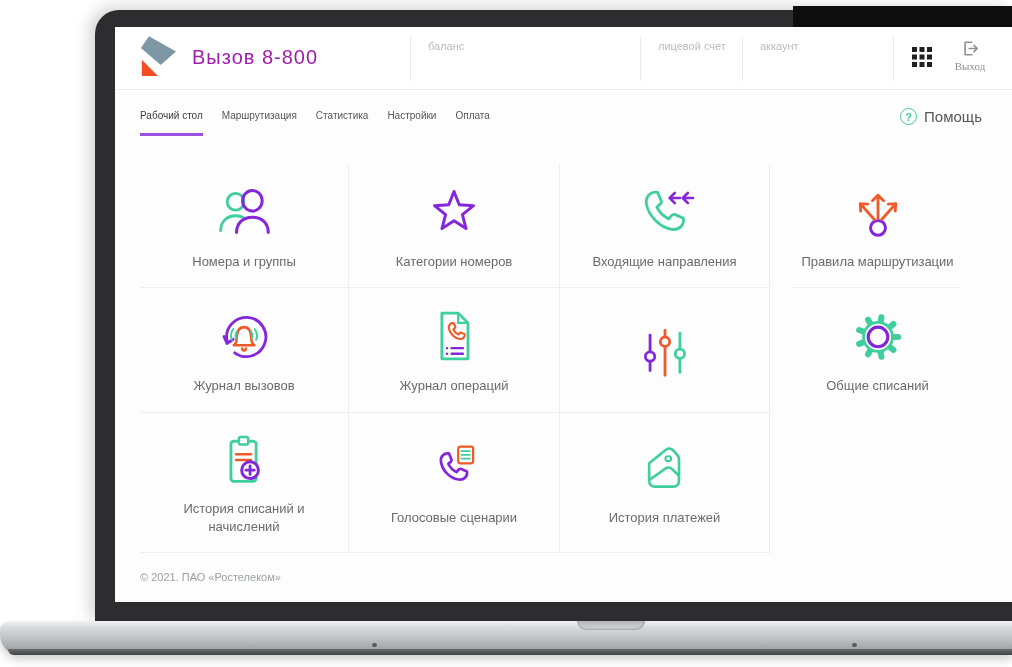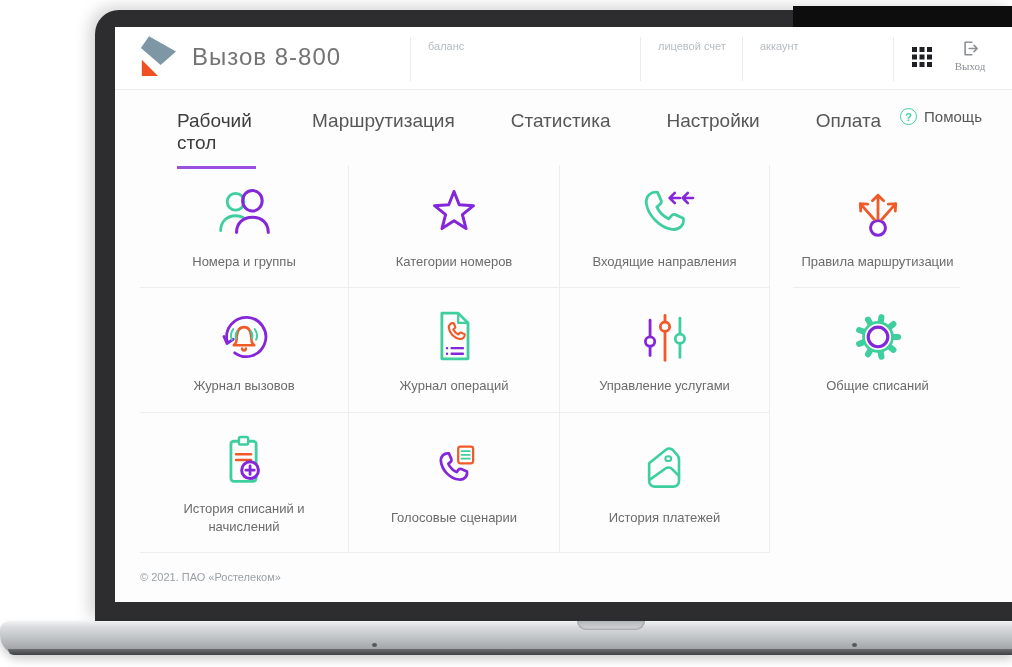--- a/index.html
+++ b/index.html
@@ -20,33 +20,33 @@
           background:linear-gradient(#6a6e71,#3e4245); border-bottom-left-radius:18px; }
   .latch { position:absolute; left:577px; top:0; width:68px; height:9px;
           background:linear-gradient(#b4b7b9,#d5d7d9); border-radius:0 0 10px 10px;
           box-shadow:inset 0 -1px 2px rgba(0,0,0,.25); }
   .screw { position:absolute; top:22px; width:5px; height:4px; border-radius:50%; background:#55585b; }
   .screw.left { left:372px; } .screw.right { left:852px; }
 
   
   .app-header { position:relative; height:63px; background:#fff; border-bottom:1px solid #ededee; }
   .brand { position:absolute; left:25px; top:8px; display:flex; align-items:center; gap:16px; }
-  .app-title { font-size:24px; color:#737373; letter-spacing:1px; }
+  .app-title { font-size:20px; color:#a21caf; letter-spacing:1px; }
   .h-sep { position:absolute; top:10px; width:1px; height:44px; background:#eaeaeb; }
   .sep1{left:295px;} .sep2{left:525px;} .sep3{left:627px;} .sep4{left:778px;}
   .h-label { position:absolute; top:13px; font-size:11px; color:#b6bcc1; }
   .lab-balance{left:313px;} .lab-acct-num{left:543px;} .lab-acct{left:645px;}
   .apps-btn { position:absolute; left:797px; top:20px; background:none; border:none; cursor:pointer; padding:0; line-height:0; }
   .logout-btn { position:absolute; left:826px; top:13px; width:58px; background:none; border:none; cursor:pointer;
                 display:flex; flex-direction:column; align-items:center; gap:3px;
                 color:#8b9196; font-size:11px; font-family:Liberation Serif, serif; }
 
   
   .tabs { display:flex; align-items:flex-start; gap:19px; margin:0 30px 0 25px; padding-top:20px; height:75px; }
-  .tab { font-size:19px; color:#575757; padding-bottom:12px; text-decoration:none; cursor:pointer;margin-left:37px; }
+  .tab { font-size:10px; color:#575757; padding-bottom:12px; text-decoration:none; cursor:pointer; }
   .tab.active { color:#3d3d3d; border-bottom:3px solid #9b51e0; }
   .help-link { margin-left:auto; display:flex; align-items:center; gap:7px; font-size:15px; color:#575757;
                text-decoration:none; cursor:pointer; margin-top:-2px; }
   .help-ic { width:17px; height:17px; border:1.5px solid #3fcf9e; border-radius:50%; color:#3fcf9e;
              font-size:11px; font-weight:bold; display:flex; align-items:center; justify-content:center; }
 
   
   .grid { margin-left:25px; width:845px; display:grid;
           grid-template-columns:209px 211px 210px 215px;
           grid-template-rows:123px 125px 140px; }
@@ -216,21 +216,20 @@
         <span class="ticon">
           <svg width="64" height="56" viewBox="0 0 64 60" fill="none" stroke-linecap="round">
             <path d="M16 13 V51" stroke="#8426d9" stroke-width="3"></path>
             <circle cx="16" cy="36" r="5" fill="#fdfdfd" stroke="#8426d9" stroke-width="3"></circle>
             <path d="M32 8 V56" stroke="#f05a28" stroke-width="3"></path>
             <circle cx="32" cy="20" r="5" fill="#fdfdfd" stroke="#f05a28" stroke-width="3"></circle>
             <path d="M48 11 V53" stroke="#3fcf9e" stroke-width="3"></path>
             <circle cx="48" cy="33" r="5" fill="#fdfdfd" stroke="#3fcf9e" stroke-width="3"></circle>
           </svg>
         </span>
-        <span class="tlabel">Управление услугами</span>
       </a>
 
       <a class="tile">
         <span class="ticon">
           <svg width="64" height="56" viewBox="0 0 64 60" fill="none" stroke-linecap="round">
             <g stroke="#3fcf9e" stroke-width="6.5">
               <path d="M46 31 53.5 31"></path>
                 <path d="M42.7 40 48.5 44.8"></path>
                 <path d="M34.4 44.8 35.7 52.2"></path>
               <path d="M25 43.1 21.3 49.6"></path>

